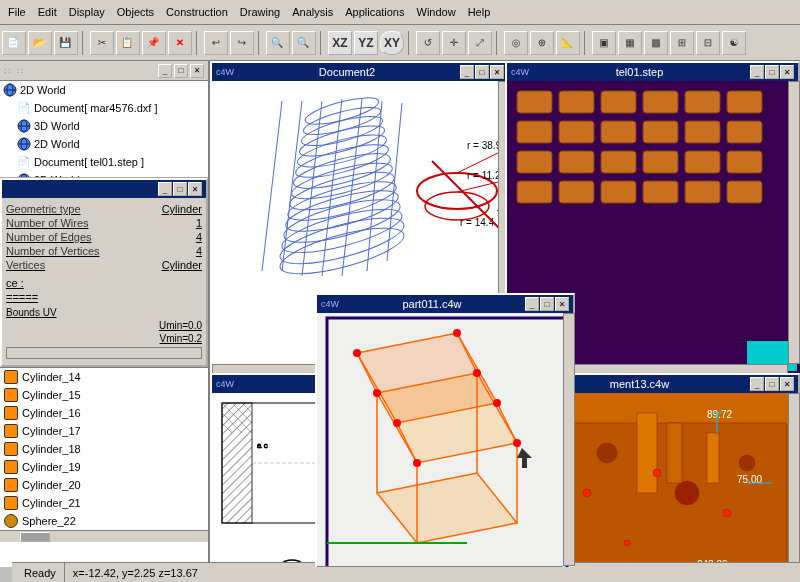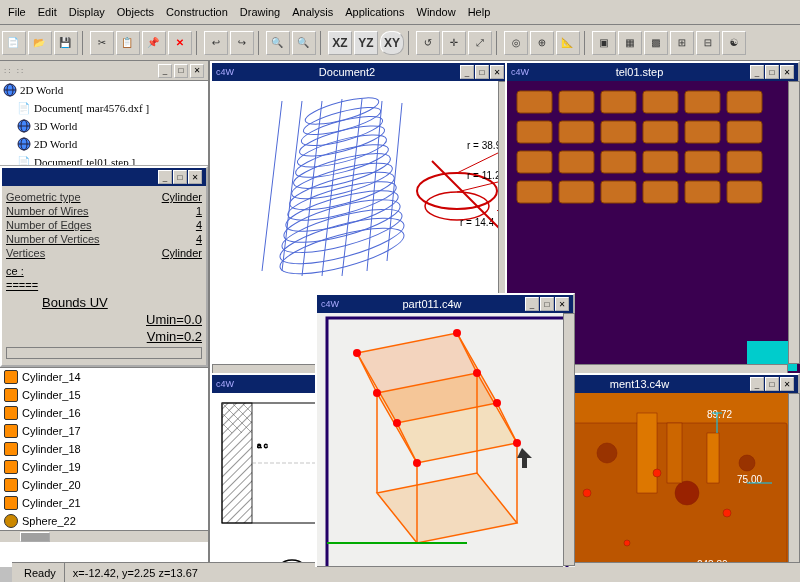--- a/index.html
+++ b/index.html
@@ -57,21 +57,20 @@
       border-right: 2px solid #808080;
       display: flex;
       flex-direction: column;
       overflow: hidden;
     }
     #tree-content {
       flex: 1;
       overflow-y: auto;
       overflow-x: hidden;
       background: #fff;
-      font-family: Liberation Serif, serif;
     }
     .tree-item {
       display: flex;
       align-items: center;
       padding: 1px 2px;
       cursor: pointer;
       white-space: nowrap;
       font-size: 11px;
       height: 18px;
     }
@@ -437,21 +436,21 @@
           <span class="prop-value">Cylinder</span>
         </div>
         <div style="margin-top:4px; font-size:11px;">
           <div class="prop-row">
               <span>ce :</span>
             </div>
           <div class="prop-row">
               <span>=====</span>
             </div>
         </div>
-        <div style="margin-top:2px; font-size:13px;margin-left:36px;">
+        <div style="margin-top:2px; font-size:10px;">
           <div class="prop-row">
               <span>Bounds UV</span>
             </div>
           <div class="prop-row">
             <span></span>
             <span>Umin=0.0</span>
           </div>
           <div class="prop-row">
             <span></span>
             <span>Vmin=0.2</span>

